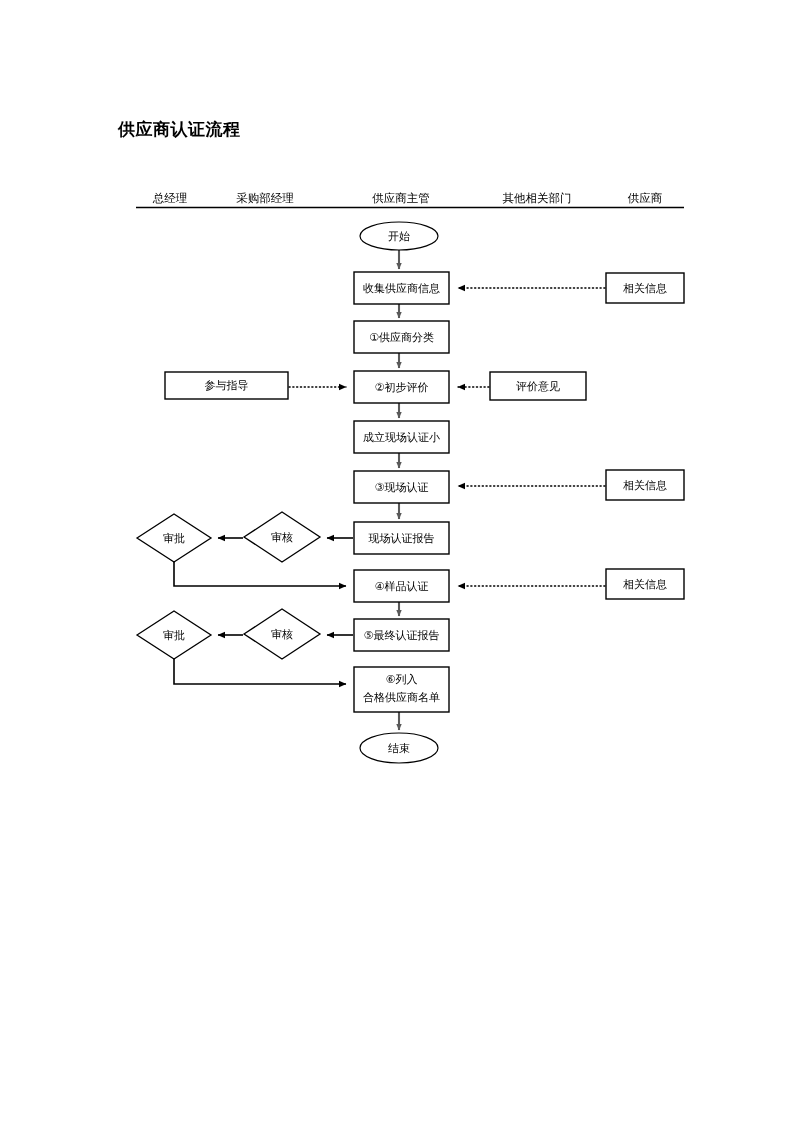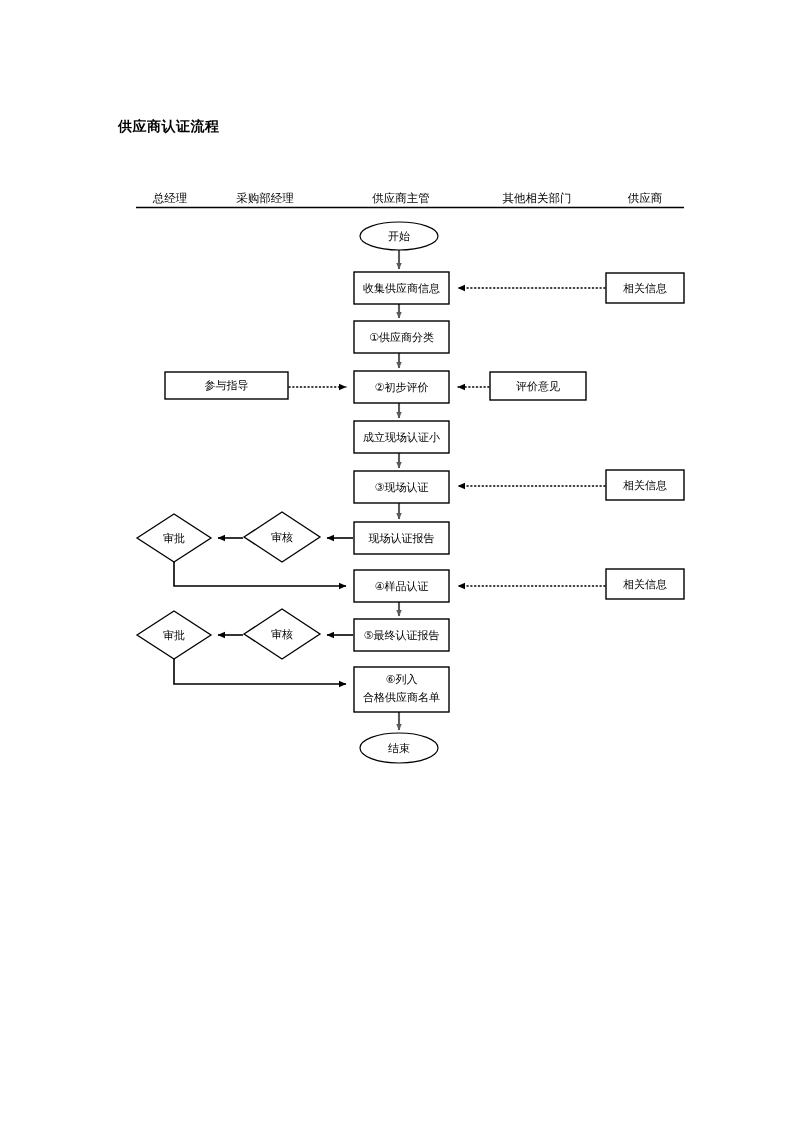--- a/index.html
+++ b/index.html
@@ -17,21 +17,21 @@
   }
   #page {
     position: relative;
     width: 793px;
     height: 1122px;
   }
   #doc-title {
     position: absolute;
     left: 118px;
     top: 118px;
-    font-size: 14px;
+    font-size: 17px;
     font-weight: bold;
     letter-spacing: 0.5px;
     color: #000;
     white-space: nowrap;
   }
   #flow-svg {
     position: absolute;
     left: 0;
     top: 0;
   }

